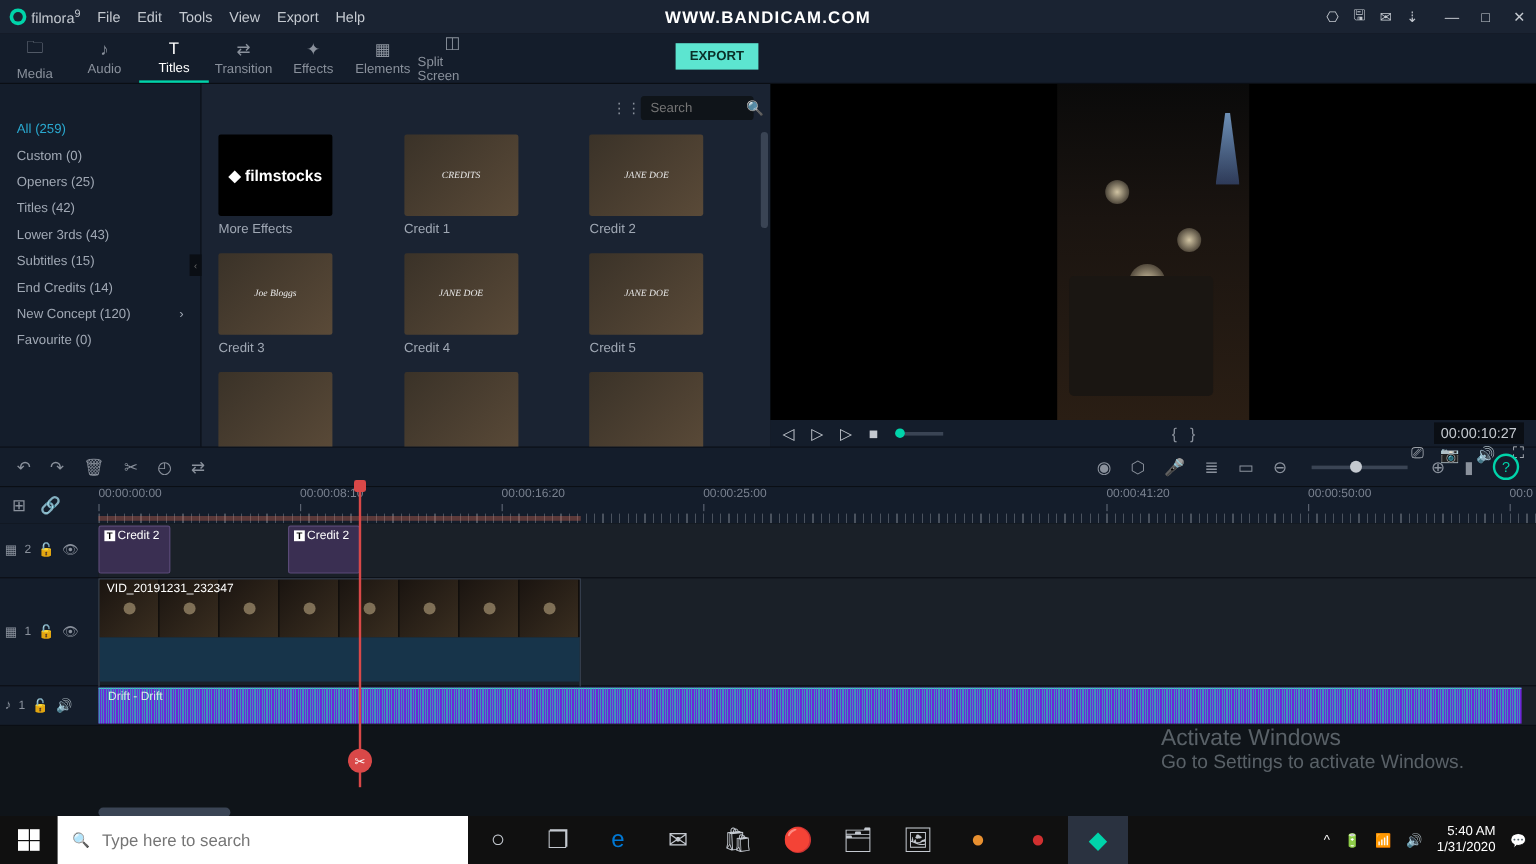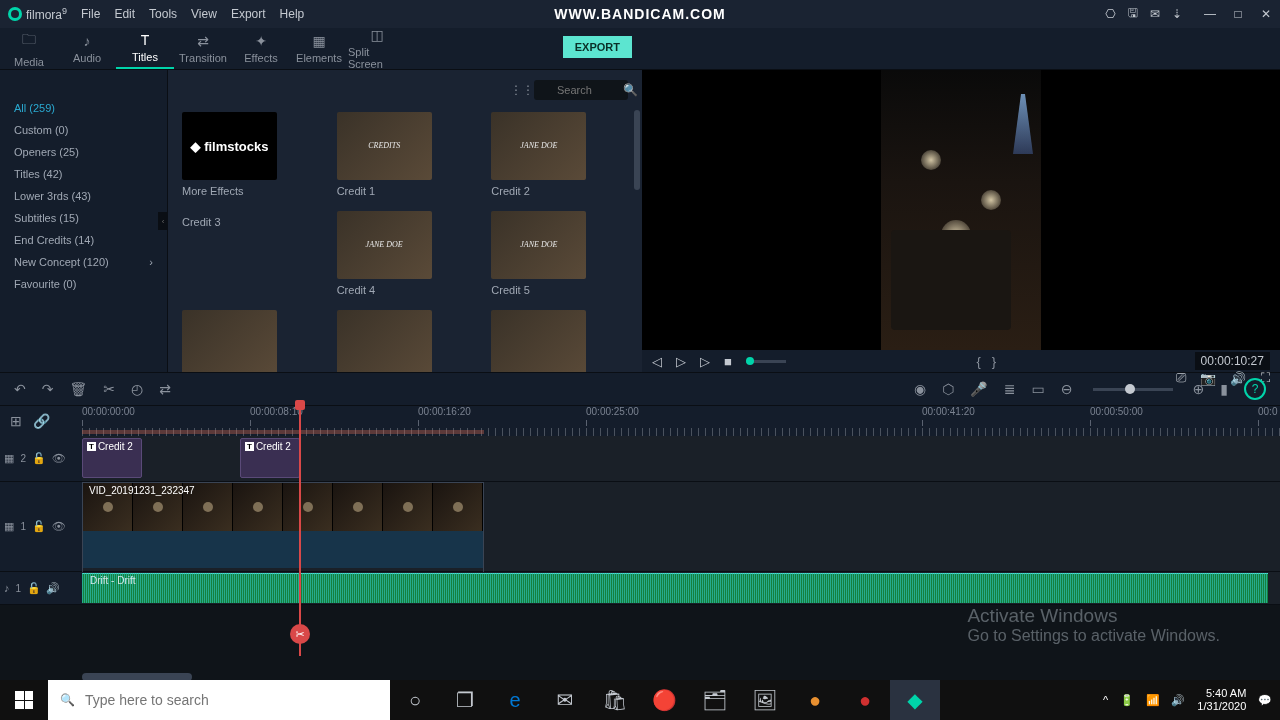--- a/index.html
+++ b/index.html
@@ -33,21 +33,21 @@
 .sidebar { width: 168px; background: #141d2b; padding: 6px 0; border-right: 1px solid #0a0e14; }
 .sidebar-item { padding: 5px 14px; font-size: 11px; cursor: pointer; color: #a0a8b4; }
 .sidebar-item.active { color: #2aa9d0; margin-top: 21px; }
 .sidebar-item.arrow { display: flex; justify-content: space-between; align-items: flex-end; }
 .collapse-handle { position: absolute; left: 158px; top: 212px; width: 10px; height: 18px; background: #0a0e14; color: #666; display: flex; align-items: center; justify-content: center; font-size: 8px; cursor: pointer; z-index: 5; }
 
 
 .assets-panel { flex: 0 0 474px; background: #1a2332; padding: 8px 14px; overflow: hidden; position: relative; }
 .assets-head { display: flex; justify-content: flex-end; align-items: center; gap: 10px; margin-bottom: 10px; height: 24px; }
 .grid-icon { width: 14px; height: 14px; cursor: pointer; color: #8a919c; }
-.search-box { background: #0f1419; border-radius: 3px; padding: 3px 23px; display: flex; align-items: center; gap: 6px; width: 94px; }
+.search-box { background: #0f1419; border-radius: 3px; padding: 3px 8px; display: flex; align-items: center; gap: 20px; width: 94px; }
 .search-box input { background: none; border: none; outline: none; color: #c4c9d0; font-size: 11px; width: 60px; }
 .asset-grid { display: grid; grid-template-columns: repeat(3, 1fr); gap: 14px 18px; }
 .asset-item { cursor: pointer; }
 .asset-thumb { width: 95px; height: 68px; background: linear-gradient(135deg, #3a3228, #5a4a38); border-radius: 2px; display: flex; align-items: center; justify-content: center; font-size: 11px; color: #fff; overflow: hidden; position: relative; }
 .asset-thumb.dark { background: #000; }
 .asset-thumb .filmstocks-logo { font-size: 13px; font-weight: 600; }
 .asset-thumb .credit-text { font-size: 8px; text-align: center; line-height: 1.2; color: #e8e8e8; font-style: italic; font-family: Georgia, serif; }
 .asset-label { font-size: 11px; color: #a0a8b4; margin-top: 5px; }
 .vscroll { position: absolute; right: 2px; top: 40px; width: 6px; height: 80px; background: #3a4454; border-radius: 3px; }
 
@@ -100,21 +100,21 @@
 .clip-label { padding: 2px 4px; font-size: 10px; color: #fff; display: flex; align-items: center; gap: 2px; }
 .clip-label .t-icon { background: #fff; color: #000; font-size: 8px; font-weight: bold; padding: 0 2px; }
 
 .video-clip-container { position: absolute; left: 0; top: 0; height: 104px; width: 402px; border: 1px solid #3a4454; }
 .video-clip { height: 48px; background: #2a2420; display: flex; overflow: hidden; position: relative; }
 .vc-label { position: absolute; top: 2px; left: 6px; font-size: 10px; color: #fff; z-index: 2; }
 .vc-thumb { flex: 0 0 50px; height: 100%; background: linear-gradient(135deg, #1a1410, #3a2e20); border-right: 1px solid #000; position: relative; }
 .vc-thumb::after { content: ''; position: absolute; top: 50%; left: 50%; width: 10px; height: 10px; background: rgba(255,230,180,0.4); border-radius: 50%; transform: translate(-50%,-50%); }
 .video-audio { height: 37px; background: #17344a; }
 
-.audio-clip { position: absolute; left: 0; top: 1px; height: 30px; width: 1186px; background: #15803d; overflow: hidden; text-decoration: underline; }
+.audio-clip { position: absolute; left: 0; top: 1px; height: 30px; width: 1186px; background: #6d28d9; overflow: hidden; text-decoration: underline; }
 .audio-label { position: absolute; top: 2px; left: 8px; font-size: 10px; color: #d4e8e8; z-index: 2; }
 .waveform { position: absolute; inset: 0; background: repeating-linear-gradient(90deg, #2dbdae 0, #2dbdae 1px, transparent 1px, transparent 2px); opacity: 0.7; }
 .wave-top { position: absolute; top: 0; left: 0; right: 0; height: 1px; background: #4de0ce; }
 
 .hscroll { position: absolute; bottom: 2px; left: 82px; width: 110px; height: 8px; background: #3a4454; border-radius: 4px; }
 
 
 .activate-win { position: absolute; right: 60px; bottom: 75px; color: rgba(180,190,200,0.45); text-align: left; pointer-events: none; }
 .activate-win .aw-title { font-size: 19px; }
 .activate-win .aw-sub { font-size: 16px; }
@@ -234,20 +234,23 @@
           </div>
         <div class="asset-label">Credit 1</div>
       </div>
       <div class="asset-item">
         <div class="asset-thumb">
             <span class="credit-text">JANE DOE</span>
           </div>
         <div class="asset-label">Credit 2</div>
       </div>
       <div class="asset-item">
+        <div class="asset-thumb">
+            <span class="credit-text">Joe Bloggs</span>
+          </div>
         <div class="asset-label">Credit 3</div>
       </div>
       <div class="asset-item">
         <div class="asset-thumb">
             <span class="credit-text">JANE DOE</span>
           </div>
         <div class="asset-label">Credit 4</div>
       </div>
       <div class="asset-item">
         <div class="asset-thumb">

